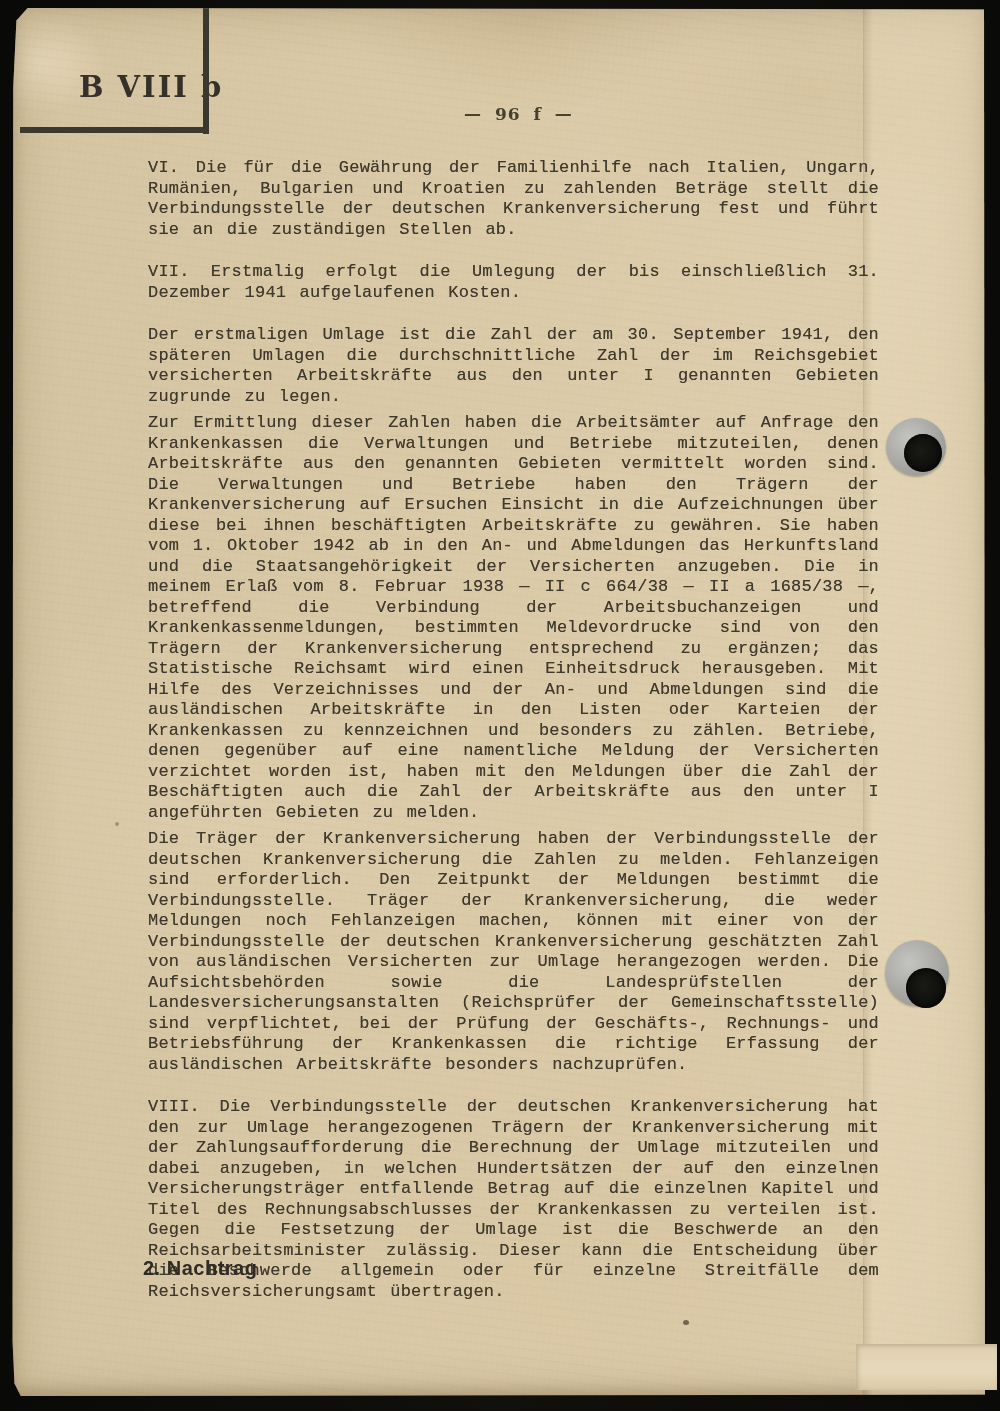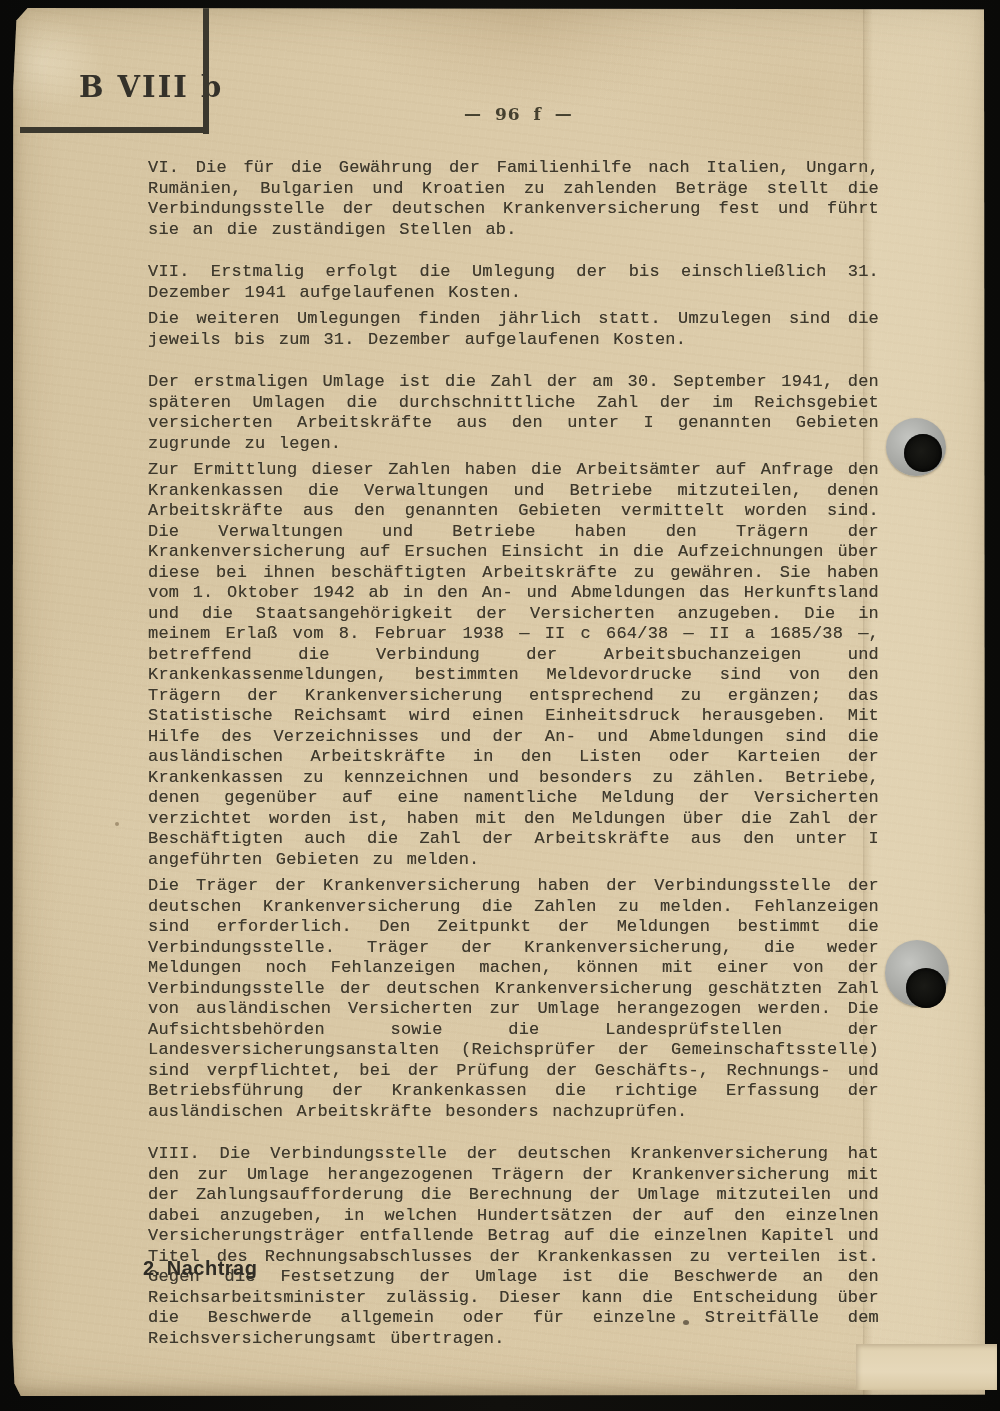--- a/index.html
+++ b/index.html
@@ -137,21 +137,20 @@
     <span class="class-label">B VIII b</span>
     <div class="vline"></div>
     <div class="hline"></div>
   </div>
 
   <div class="page-number">— 96 f —</div>
 
   <div class="body-text">
     <p>VI. Die für die Gewährung der Familienhilfe nach Italien, Ungarn, Rumänien, Bulgarien und Kroatien zu zahlenden Beträge stellt die Verbindungsstelle der deutschen Krankenversicherung fest und führt sie an die zuständigen Stellen ab.</p>
     <p class="gap-section">VII. Erstmalig erfolgt die Umlegung der bis einschließlich 31. Dezember 1941 aufgelaufenen Kosten.</p>
-    <p class="gap-small">Die weiteren Umlegungen finden jährlich statt. Umzulegen sind die jeweils bis zum 31. Dezember aufgelaufenen Kosten.</p>
     <p class="gap-tiny">Der erstmaligen Umlage ist die Zahl der am 30. September 1941, den späteren Umlagen die durchschnittliche Zahl der im Reichsgebiet versicherten Arbeitskräfte aus den unter I genannten Gebieten zugrunde zu legen.</p>
     <p class="gap-small">Zur Ermittlung dieser Zahlen haben die Arbeitsämter auf Anfrage den Krankenkassen die Verwaltungen und Betriebe mitzuteilen, denen Arbeitskräfte aus den genannten Gebieten vermittelt worden sind. Die Verwaltungen und Betriebe haben den Trägern der Krankenversicherung auf Ersuchen Einsicht in die Aufzeichnungen über diese bei ihnen beschäftigten Arbeitskräfte zu gewähren. Sie haben vom 1. Oktober 1942 ab in den An- und Abmeldungen das Herkunftsland und die Staatsangehörigkeit der Versicherten anzugeben. Die in meinem Erlaß vom 8. Februar 1938 — II c 664/38 — II a 1685/38 —, betreffend die Verbindung der Arbeitsbuchanzeigen und Krankenkassenmeldungen, bestimmten Meldevordrucke sind von den Trägern der Krankenversicherung entsprechend zu ergänzen; das Statistische Reichsamt wird einen Einheitsdruck herausgeben. Mit Hilfe des Verzeichnisses und der An- und Abmeldungen sind die ausländischen Arbeitskräfte in den Listen oder Karteien der Krankenkassen zu kennzeichnen und besonders zu zählen. Betriebe, denen gegenüber auf eine namentliche Meldung der Versicherten verzichtet worden ist, haben mit den Meldungen über die Zahl der Beschäftigten auch die Zahl der Arbeitskräfte aus den unter I angeführten Gebieten zu melden.</p>
     <p class="gap-small">Die Träger der Krankenversicherung haben der Verbindungsstelle der deutschen Krankenversicherung die Zahlen zu melden. Fehlanzeigen sind erforderlich. Den Zeitpunkt der Meldungen bestimmt die Verbindungsstelle. Träger der Krankenversicherung, die weder Meldungen noch Fehlanzeigen machen, können mit einer von der Verbindungsstelle der deutschen Krankenversicherung geschätzten Zahl von ausländischen Versicherten zur Umlage herangezogen werden. Die Aufsichtsbehörden sowie die Landesprüfstellen der Landesversicherungsanstalten (Reichsprüfer der Gemeinschaftsstelle) sind verpflichtet, bei der Prüfung der Geschäfts-, Rechnungs- und Betriebsführung der Krankenkassen die richtige Erfassung der ausländischen Arbeitskräfte besonders nachzuprüfen.</p>
     <p class="gap-section">VIII. Die Verbindungsstelle der deutschen Krankenversicherung hat den zur Umlage herangezogenen Trägern der Krankenversicherung mit der Zahlungsaufforderung die Berechnung der Umlage mitzuteilen und dabei anzugeben, in welchen Hundertsätzen der auf den einzelnen Versicherungsträger entfallende Betrag auf die einzelnen Kapitel und Titel des Rechnungsabschlusses der Krankenkassen zu verteilen ist. Gegen die Festsetzung der Umlage ist die Beschwerde an den Reichsarbeitsminister zulässig. Dieser kann die Entscheidung über die Beschwerde allgemein oder für einzelne Streitfälle dem Reichsversicherungsamt übertragen.</p>
   </div>
 
   <div class="footer-label">2. Nachtrag</div>
 
   <div class="punch-hole hole-top">
     <div class="ring"></div>

